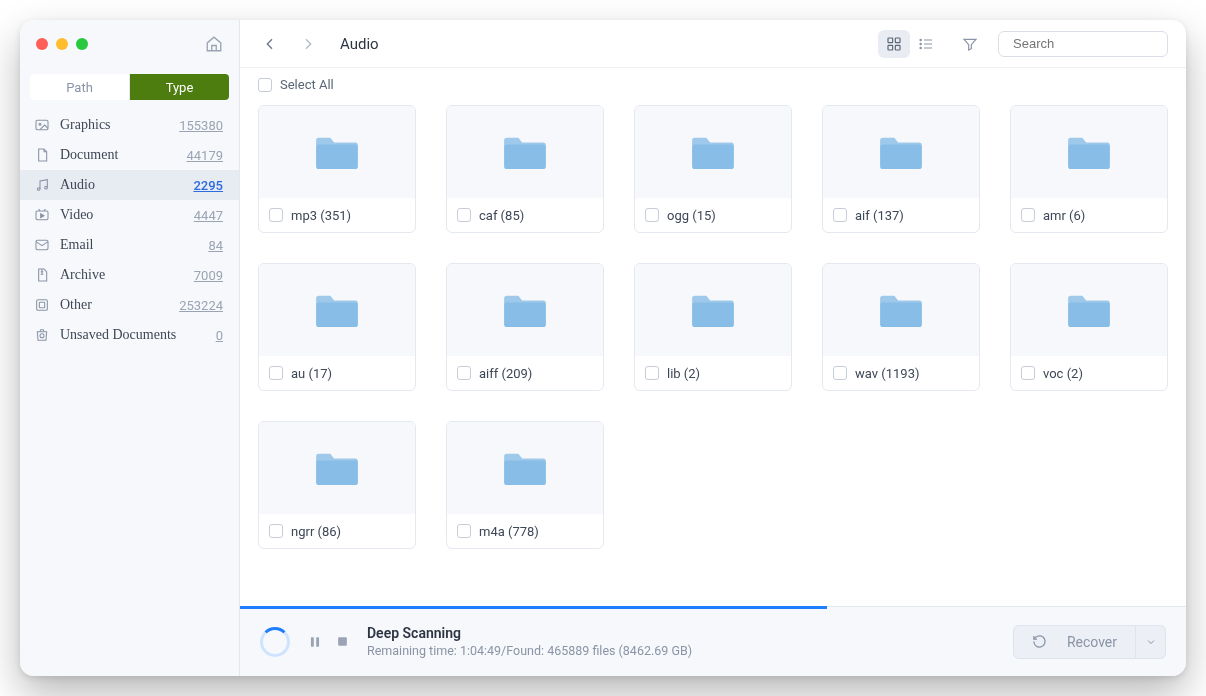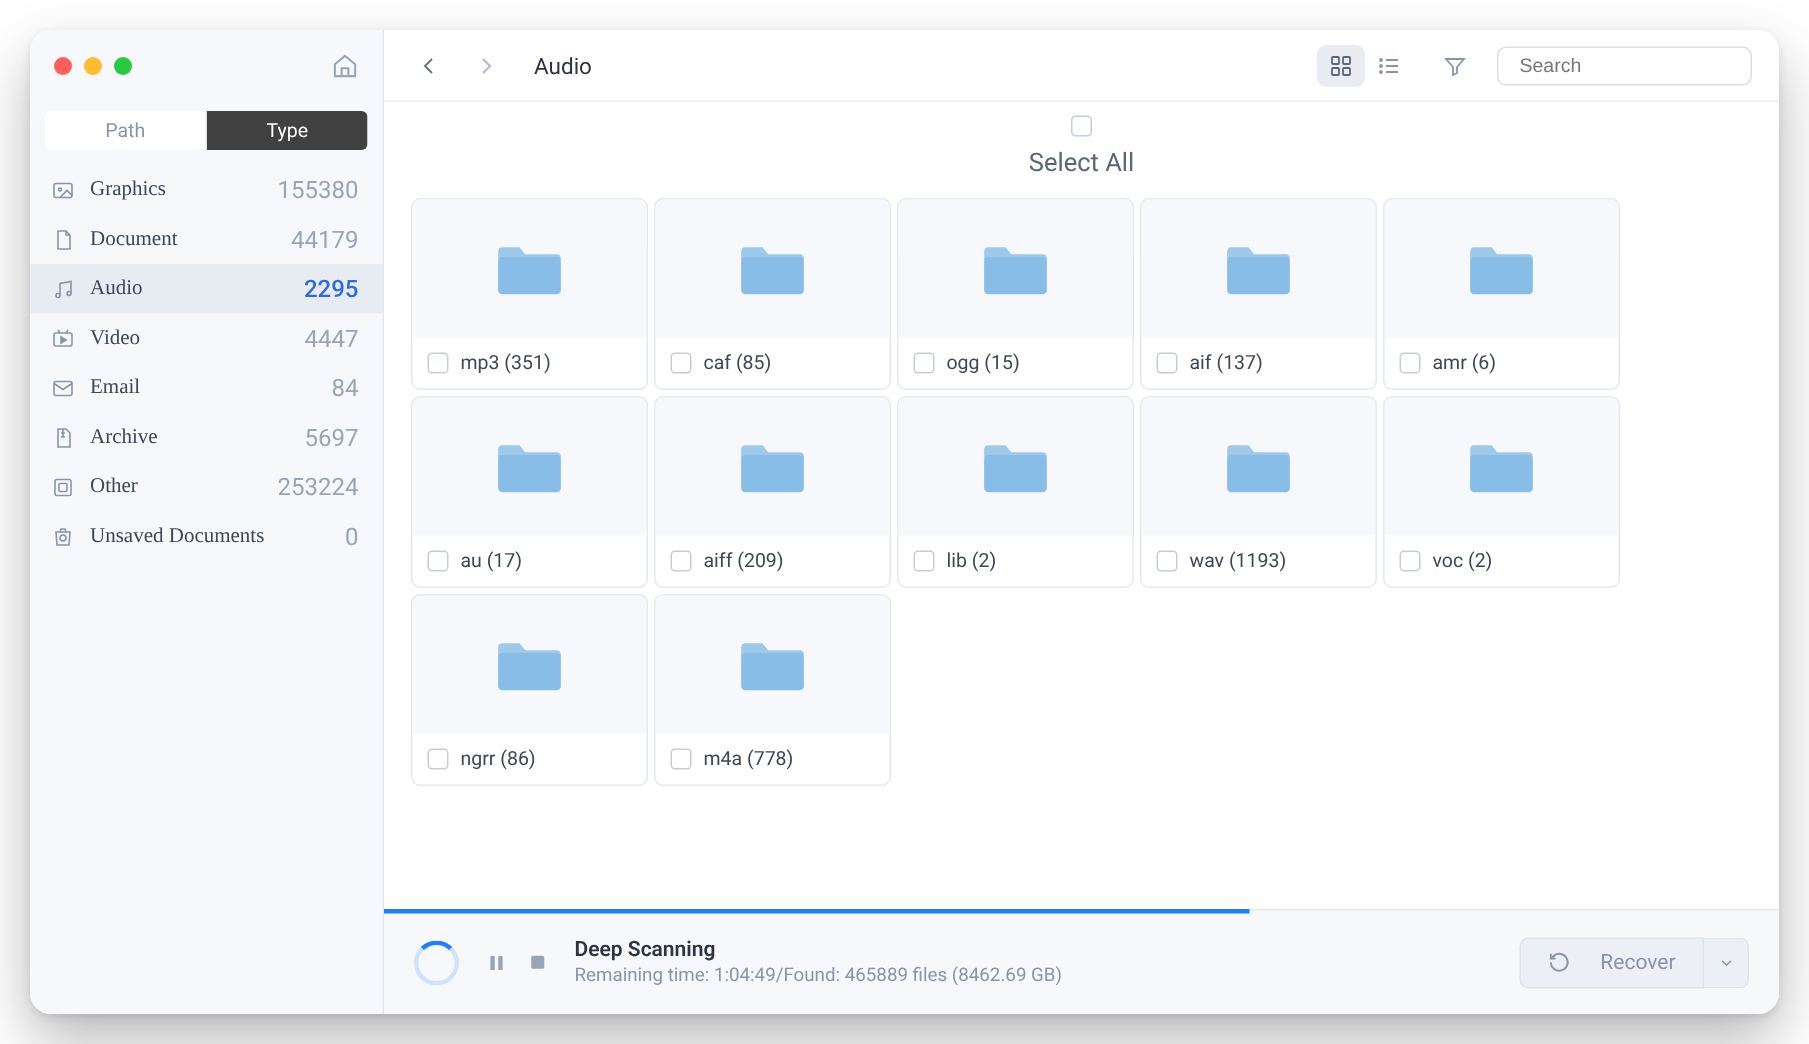--- a/index.html
+++ b/index.html
@@ -46,31 +46,31 @@
   .home-icon { color:#9aa4b4; display:flex; align-items:center; }
 
   .tab-switch {
     display:flex; height:26px; margin:6px 10px 6px 10px; border-radius:4px;
     background:#eef1f6; overflow:hidden; font-size:13px;justify-content:center;
   }
   .tab-switch div {
     flex:1; display:flex; align-items:center; justify-content:center;
     cursor:pointer; color:#8a94a6; background:#fff;
   }
-  .tab-switch div.active { background:#404040; color:#fff; }
+  .tab-switch div.active { background:#4d7c0f; color:#fff; }
   .tab-switch div:first-child { border-right:1px solid #e4e7ed; }
 
   .cat-list { padding: 4px 0; }
   .cat-item {
     display:flex; align-items:center; justify-content:space-between;
     padding: 7px 16px 7px 14px; font-size:14px; color:#3e4756;
     cursor:pointer;
   }
   .cat-item .left { display:flex; align-items:center; gap:10px;font-family:Liberation Serif, serif; }
-  .cat-item .cnt { color:#9aa4b4; font-size:16px; }
+  .cat-item .cnt { color:#9aa4b4; font-size:13px;text-decoration:underline; }
   .cat-item.active { background:#e7ebf2; border-radius:0px; }
   .cat-item.active .cnt { color:#2e6bde; font-weight:500; }
   .cat-icon { width:16px; height:16px; color:#8a94a6; display:flex; align-items:center; justify-content:center;}
 
   
   .main {
     flex:1; display:flex; flex-direction:column; position:relative;
   }
   .topbar {
     height:48px; display:flex; align-items:center;
@@ -92,32 +92,32 @@
   .search-box {
     display:flex; align-items:center; border:1px solid #d9dee7; border-radius:6px;
     height:26px; width:170px; padding:0 8px; gap:6px; color:#9aa4b4;
   }
   .search-box input {
     border:none; outline:none; font-size:13px; flex:1; background:transparent;
     color:#8b5cf6;
   }
 
   .select-all-row {
-    padding:9px 18px; font-size:17px; color:#5b6676; display:flex; align-items:center; gap:8px;flex-direction:column;
+    padding:9px 18px; font-size:13px; color:#5b6676; display:flex; align-items:center; gap:8px;
   }
   .checkbox {
     width:14px; height:14px; border:1.5px solid #c6ccd8; border-radius:3px;
     background:#fff; display:inline-block; cursor:pointer;
   }
 
   .grid-area {
     flex:1; overflow:auto; padding: 4px 18px 18px 18px;
   }
   .grid {
-    display:grid; grid-template-columns: repeat(5, 158px); gap:4px;
+    display:grid; grid-template-columns: repeat(5, 158px); gap:30px;
   }
   .cell {
     width:158px; border:1px solid #e4e8ef; border-radius:6px; overflow:hidden;
     background:#fff; display:flex; flex-direction:column;
   }
   .cell-thumb {
     height:92px; background:#f6f8fb; display:flex; align-items:center; justify-content:center;
   }
   .cell-footer {
     height:34px; display:flex; align-items:center; gap:8px; padding:0 10px;
@@ -250,21 +250,21 @@
         <div class="cat-item">
           <span class="left">
             <span class="cat-icon">
               <svg width="16" height="16" viewBox="0 0 24 24" fill="none" stroke="currentColor" stroke-width="1.6">
                 <path d="M7 3h8l4 4v14H7z"></path>
                 <path d="M12 3v8M10 7h4M10 11h4"></path>
               </svg>
             </span>
             <span>Archive</span>
           </span>
-          <span class="cnt">5697</span>
+          <span class="cnt">7009</span>
         </div>
         <div class="cat-item">
           <span class="left">
             <span class="cat-icon">
               <svg width="16" height="16" viewBox="0 0 24 24" fill="none" stroke="currentColor" stroke-width="1.6">
                 <rect x="4" y="4" width="16" height="16" rx="2"></rect>
                 <rect x="8" y="8" width="8" height="8" rx="1"></rect>
               </svg>
             </span>
             <span>Other</span>

